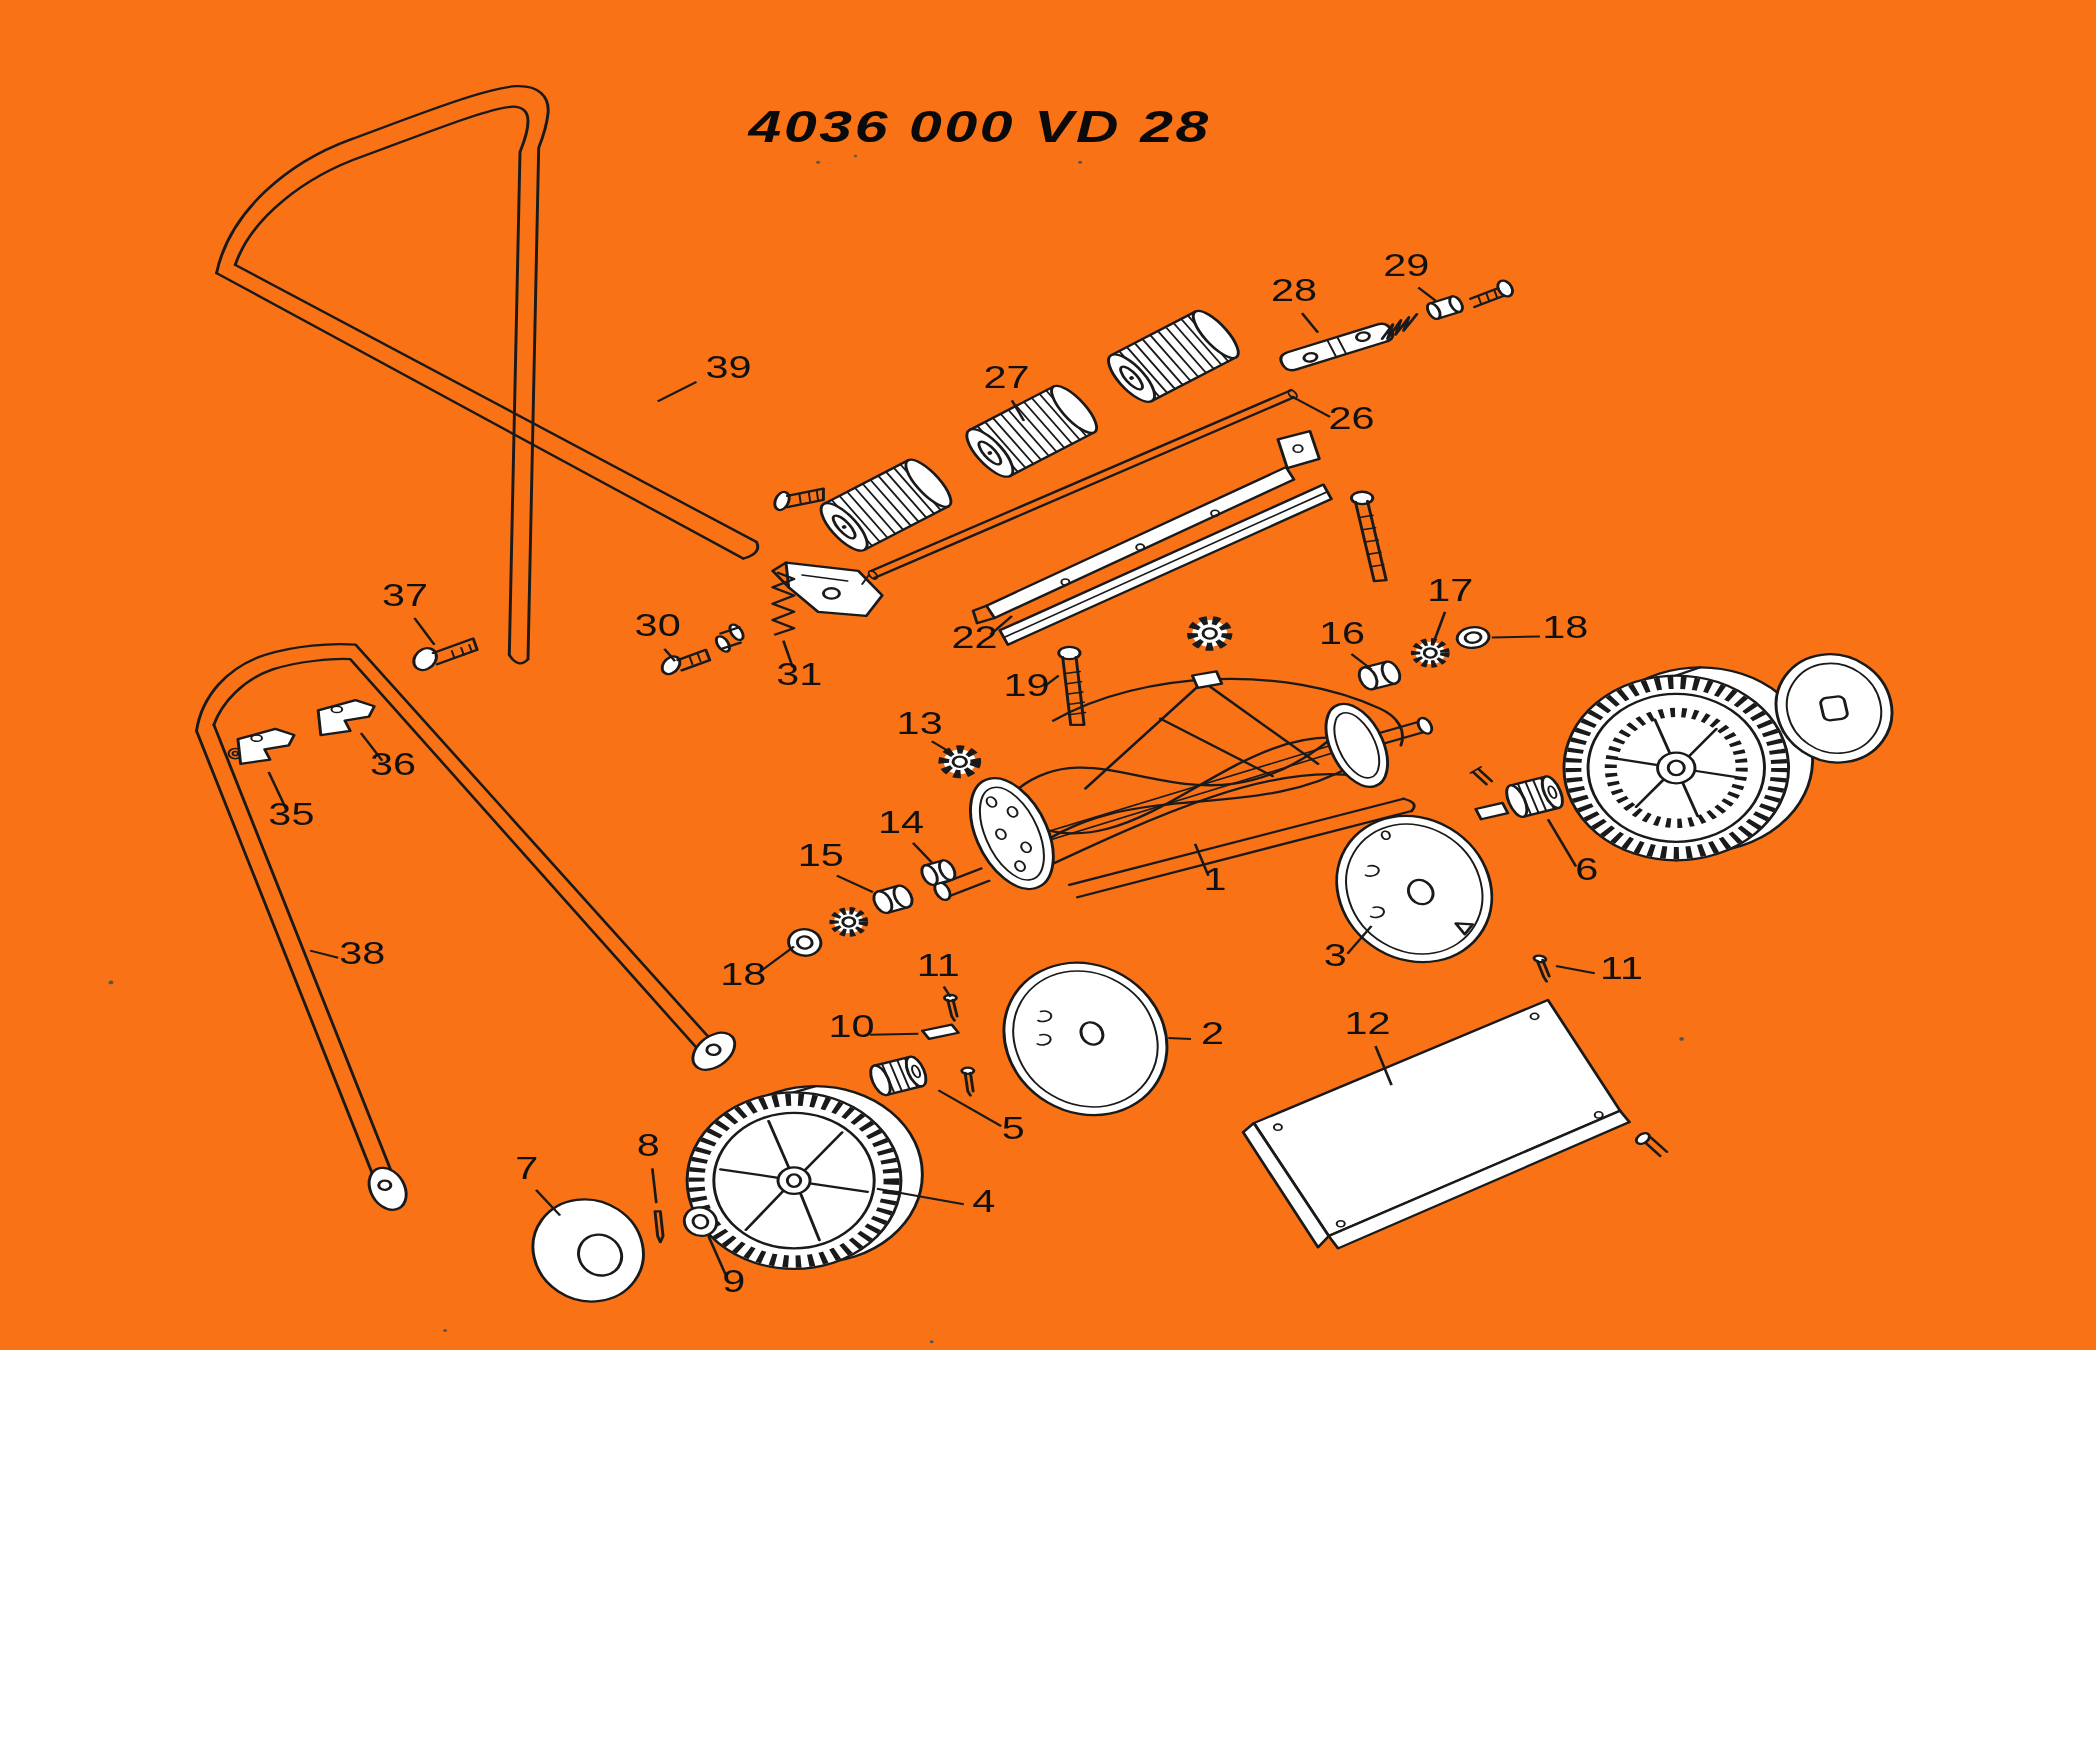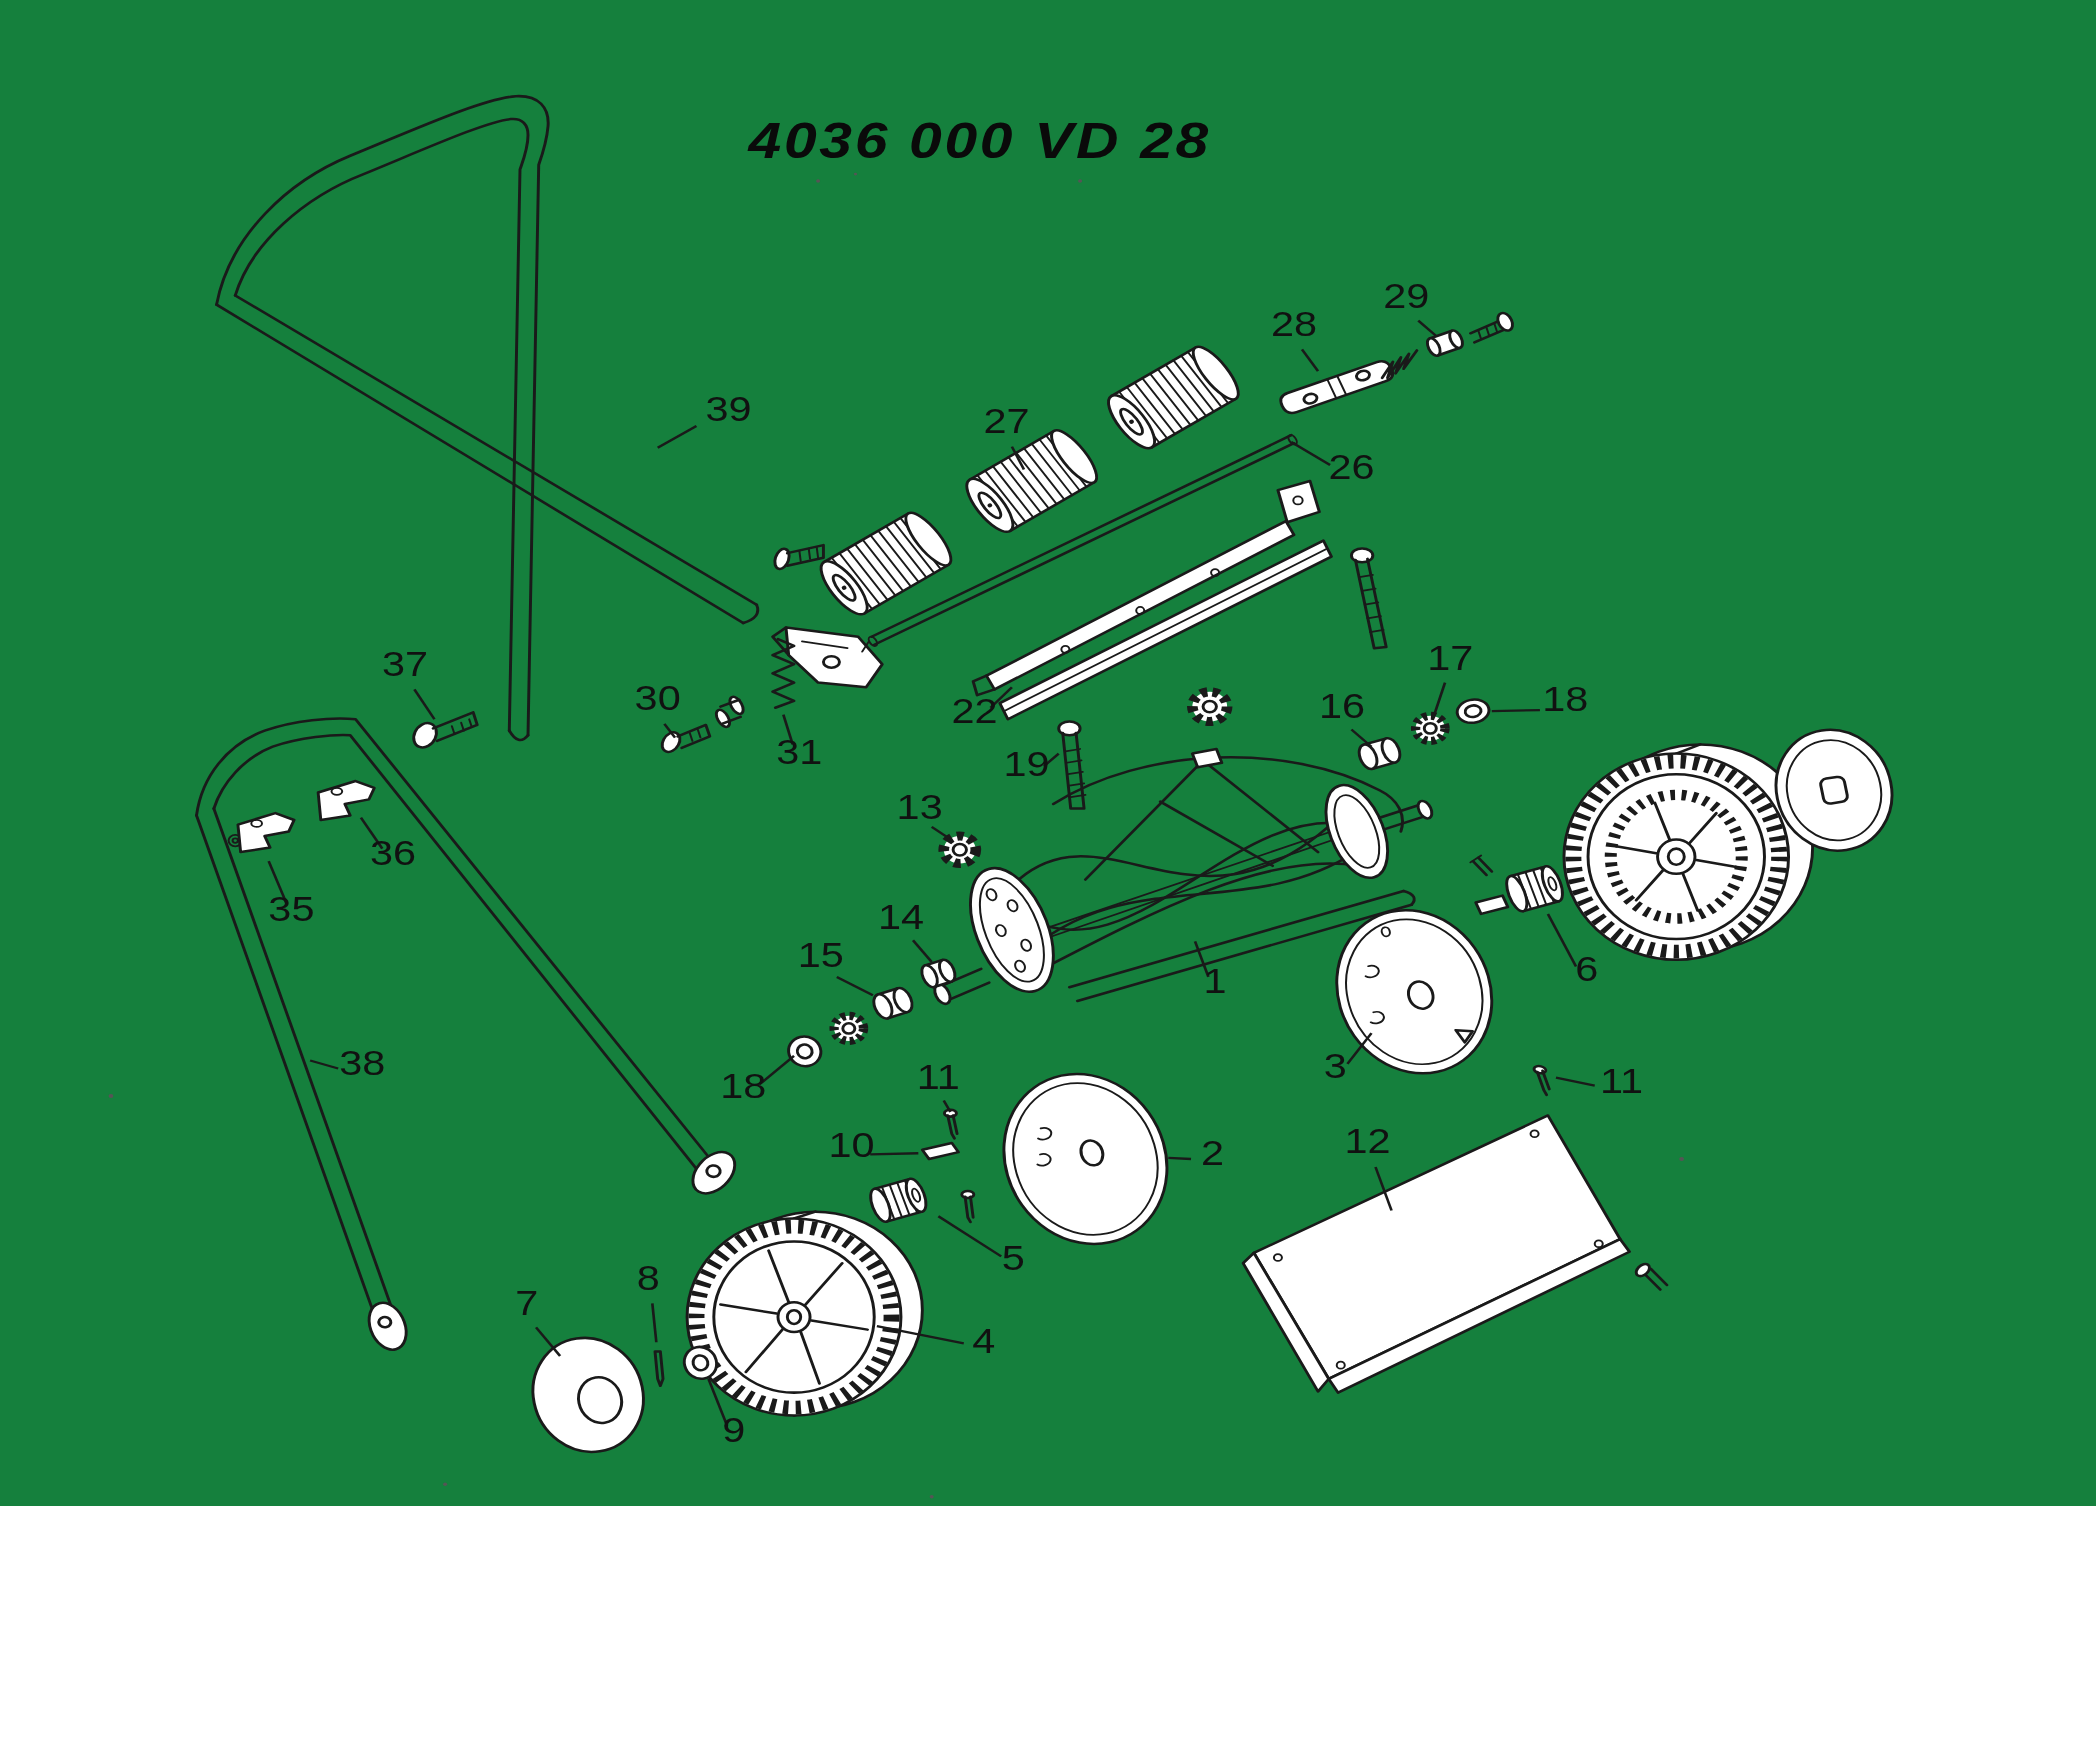--- a/index.html
+++ b/index.html
@@ -1,16 +1,16 @@
 <!DOCTYPE html>
 <html style="font-size:14px"><head>
 <meta charset="utf-8">
 <style>
   html,body{margin:0;padding:0;background:#ffffff;}
-  .stage{position:relative;width:2096px;height:1506px;background:#15803d;overflow:hidden;}
+  .stage{position:relative;width:2096px;height:1350px;background:#f97316;overflow:hidden;}
   .stage > svg{position:absolute;left:0;top:0;width:100%;height:100%;}
   .ink{stroke:#1a1a1a;fill:none;stroke-width:2.2;stroke-linecap:round;stroke-linejoin:round;}
   .inkf{stroke:#1a1a1a;fill:#ffffff;stroke-width:2.2;stroke-linejoin:round;}
   .thin{stroke-width:1.5;}
   #part-labels text{font:400 31px "Liberation Sans",sans-serif;fill:#111;text-anchor:middle;}
   #leader-lines line{stroke:#1a1a1a;stroke-width:2;}
   .title{font:italic 700 44px "Liberation Sans",sans-serif;fill:#0a0a0a;letter-spacing:2px;}
 </style>
 </head>
 <body>

